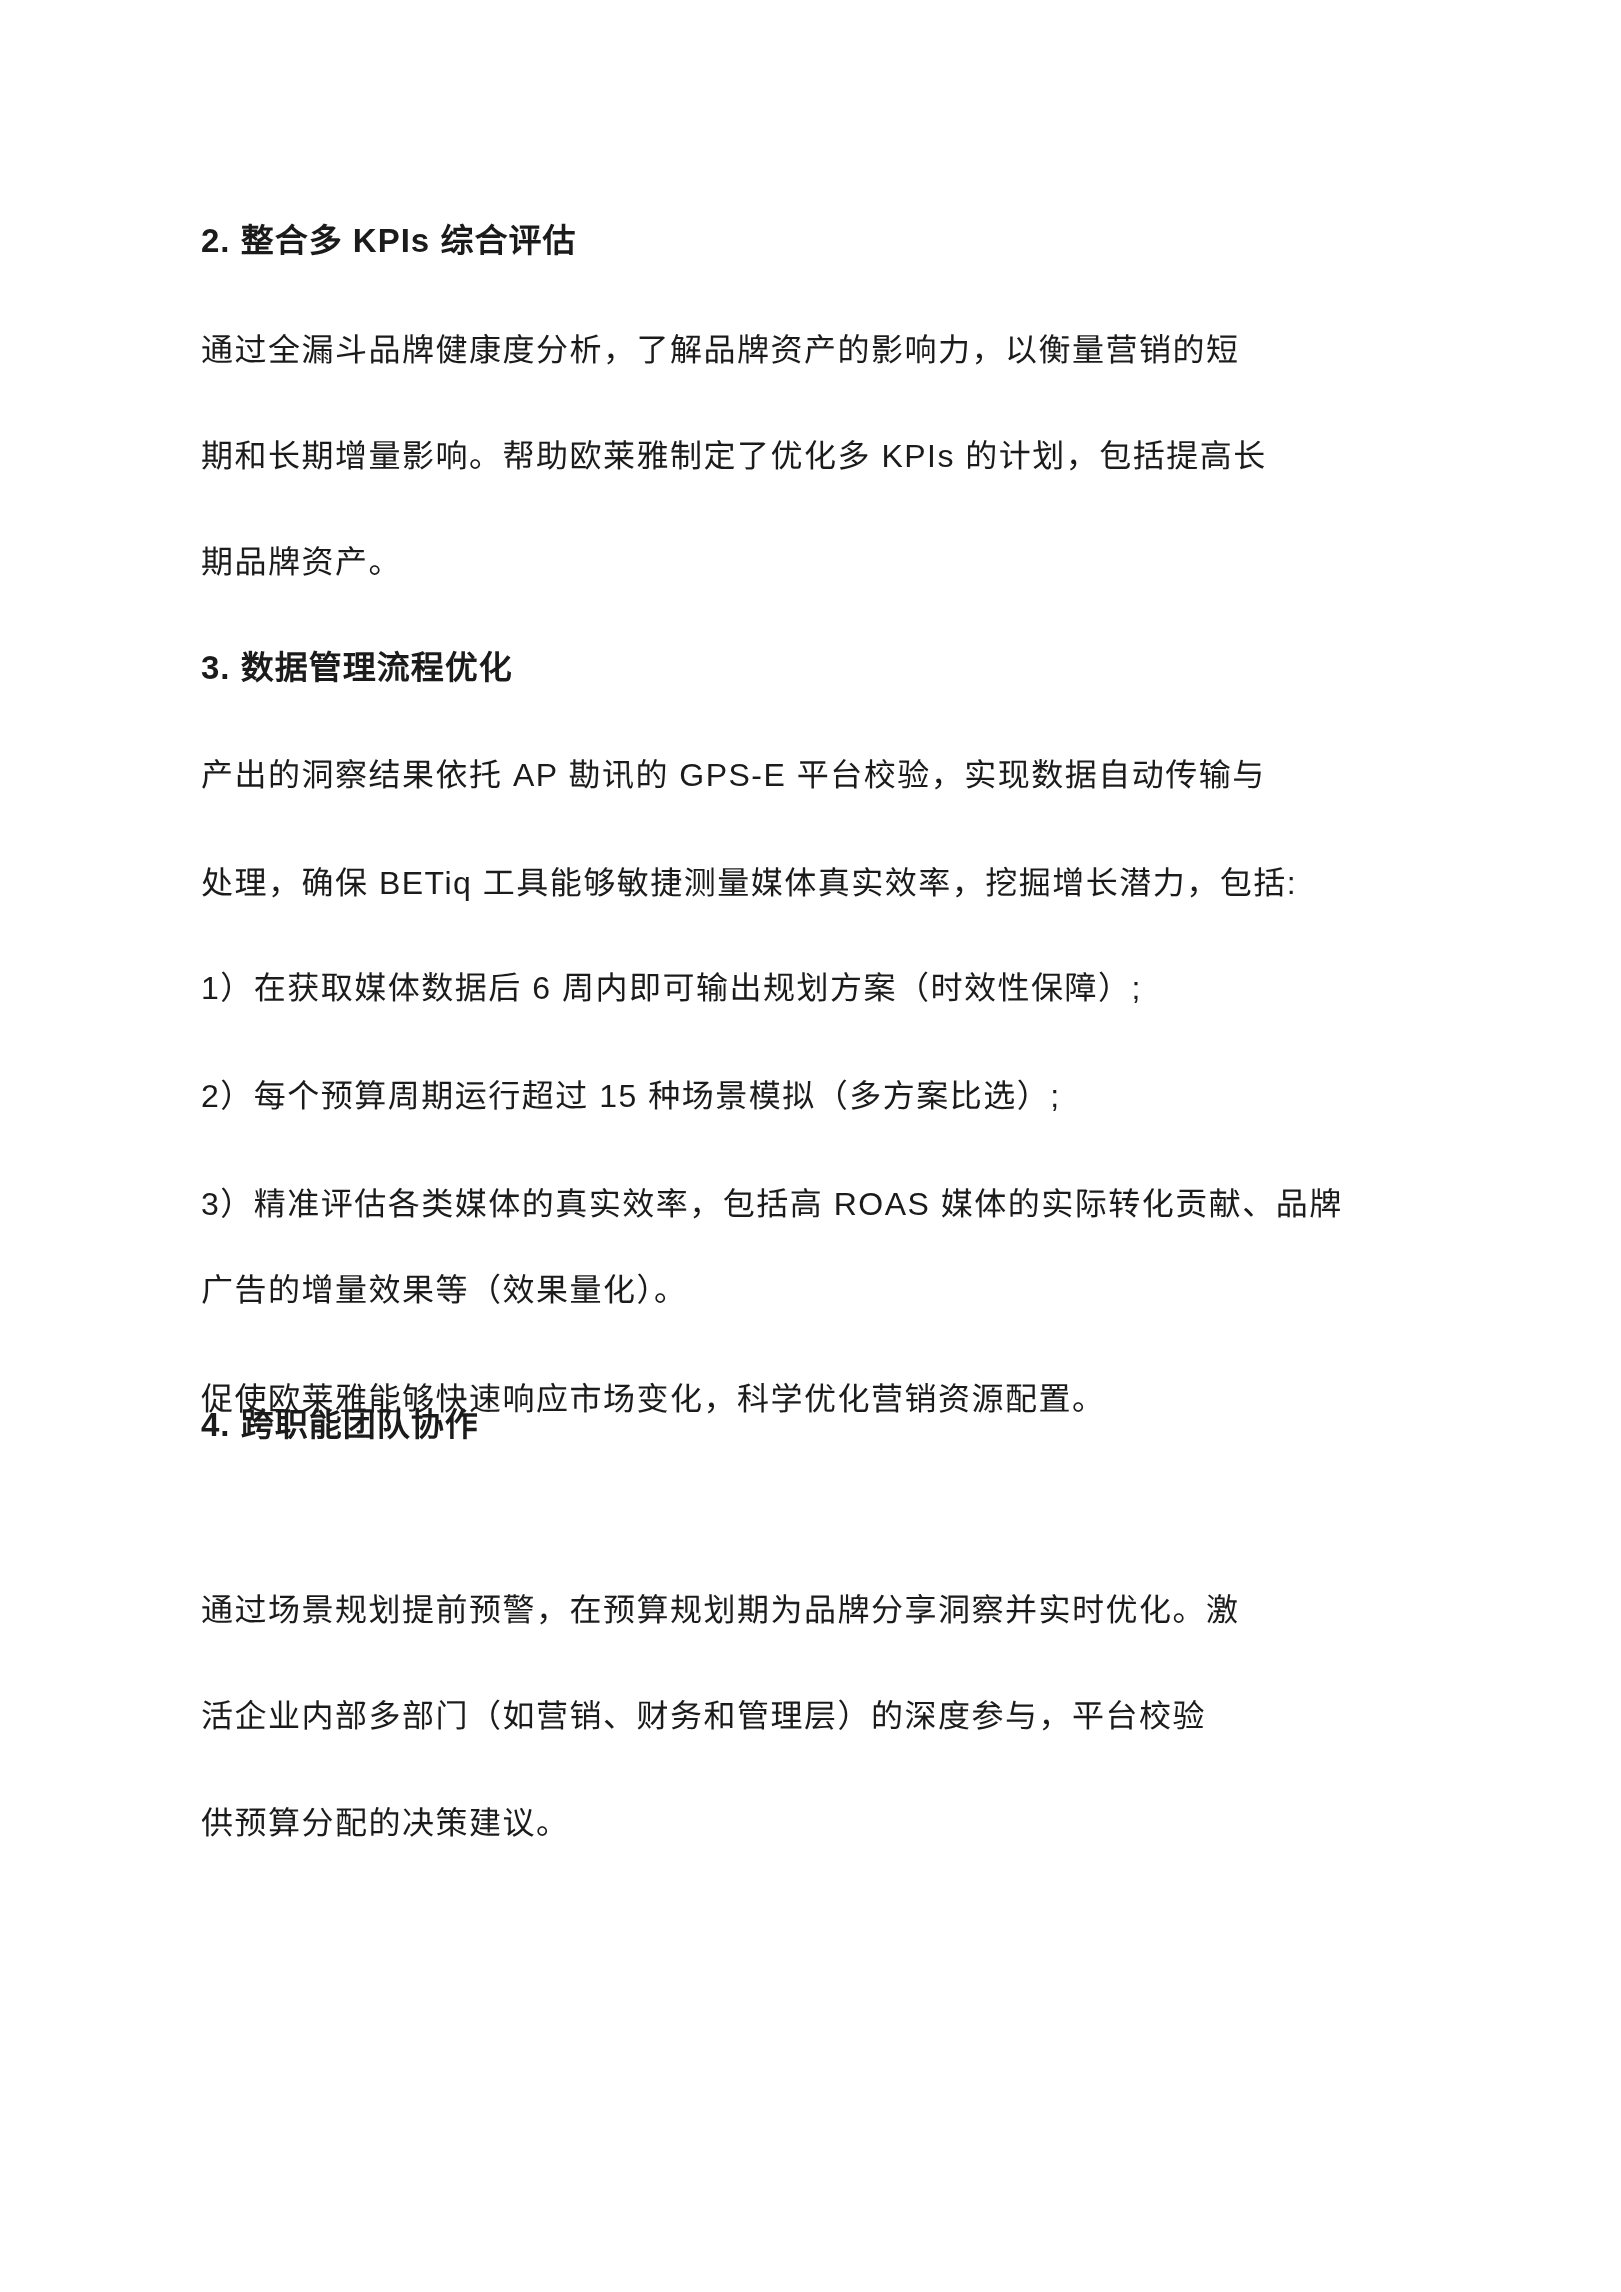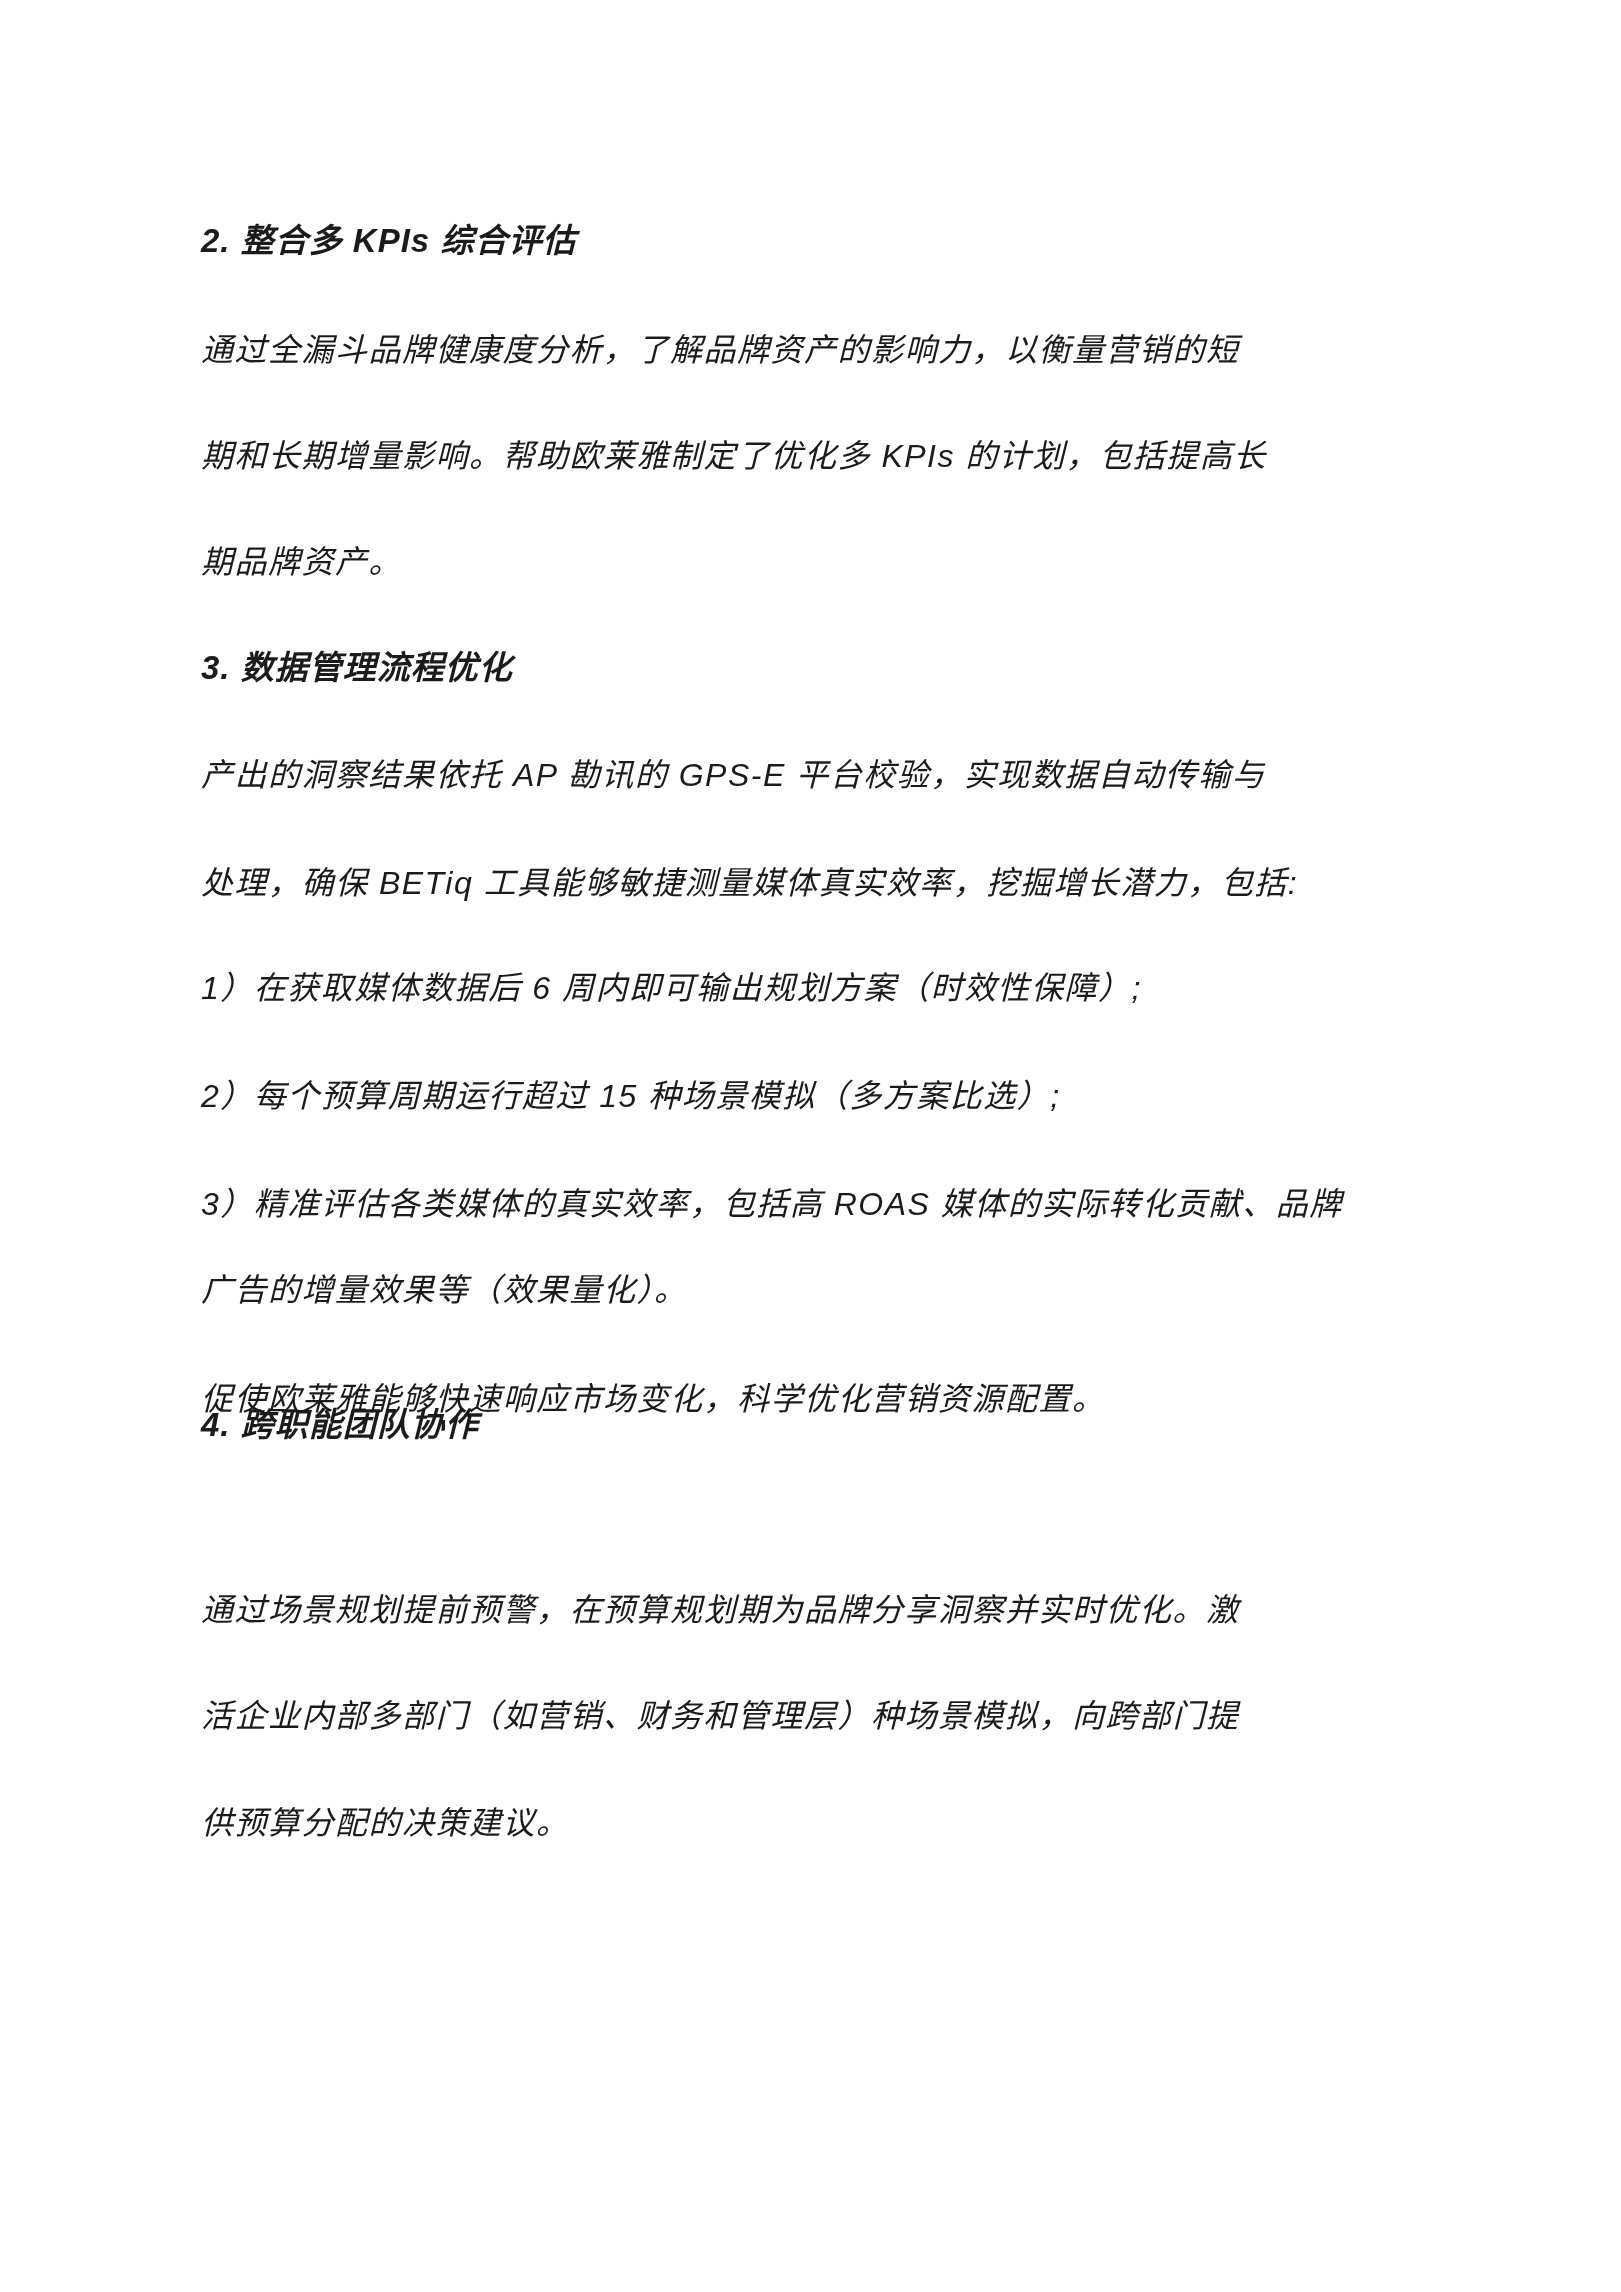--- a/index.html
+++ b/index.html
@@ -15,21 +15,20 @@
     color: #1b1b1b;
   }
   .page {
     position: absolute;
     left: 0;
     top: 0;
     width: 1621px;
     height: 1841px;
     background: #ffffff;
     overflow: hidden;
-    font-style: italic;
   }
   .line {
     position: absolute;
     left: 201px;
     width: 1304px;
     font-size: 32px;
     line-height: 1.25;
     letter-spacing: 1.5px;
     white-space: nowrap;
     color: #1b1b1b;
@@ -61,17 +60,17 @@
   <div class="line" style="top:1076px;">2）每个预算周期运行超过 15 种场景模拟（多方案比选）;</div>
 
   <div class="line" style="top:1184px;">3）精准评估各类媒体的真实效率，包括高 ROAS 媒体的实际转化贡献、品牌</div>
   <div class="line" style="top:1270px;">广告的增量效果等（效果量化）。</div>
 
   <div class="line" style="top:1379px;">促使欧莱雅能够快速响应市场变化，科学优化营销资源配置。</div>
 
   <div class="line heading" style="top:1404px;">4. 跨职能团队协作</div>
 
   <div class="line" style="top:1590px;">通过场景规划提前预警，在预算规划期为品牌分享洞察并实时优化。激</div>
-  <div class="line" style="top:1696px;">活企业内部多部门（如营销、财务和管理层）种场景模拟，向跨部门提</div>
+  <div class="line" style="top:1696px;">活企业内部多部门（如营销、财务和管理层）的深度参与，平台校验</div>
   <div class="line" style="top:1803px;">供预算分配的决策建议。</div>
 
 </div>
 
 
 </body></html>

